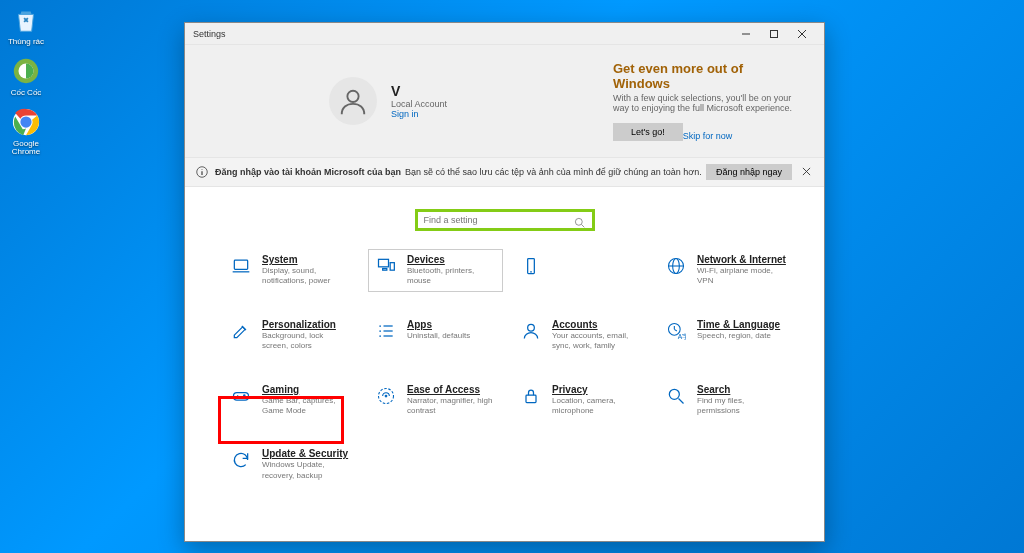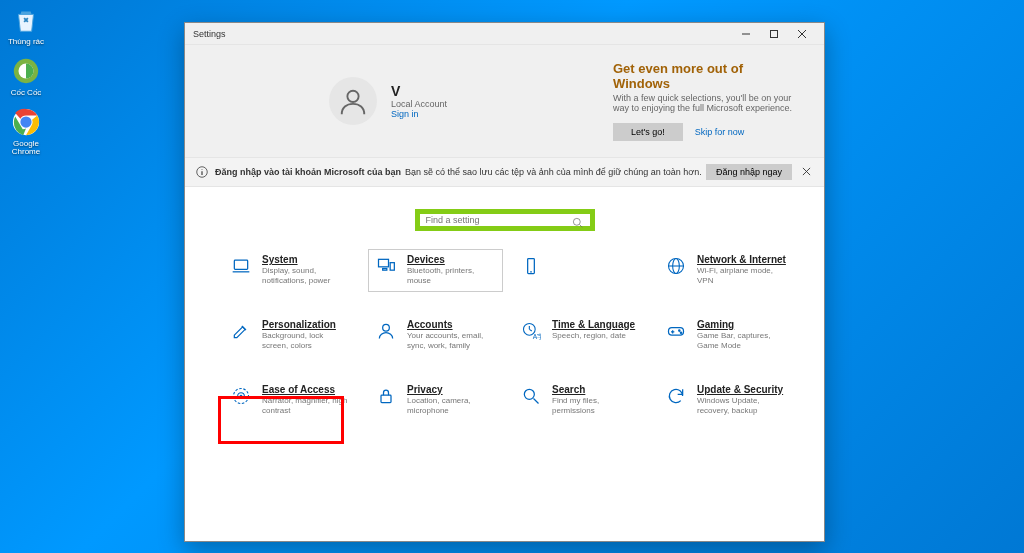--- a/index.html
+++ b/index.html
@@ -20,33 +20,33 @@
   .header-row { display: flex; background: #f0f0f0; padding: 16px 24px 16px 24px; }
   .profile { display: flex; align-items: center; gap: 14px; flex: 0 0 280px; margin-left: 120px;}
   .avatar { width: 48px; height: 48px; border-radius: 50%; background: #e6e6e6; display: flex; align-items: center; justify-content: center; }
   .profile-text .name { font-size: 14px; font-weight: 600; color: #222; }
   .profile-text .sub { font-size: 9px; color: #666; }
   .profile-text .signin { font-size: 9px; color: #0067c0; cursor: pointer; }
 
   .promo { flex: 1; padding-left: 4px;}
   .promo-title { font-size: 13px; font-weight: 600; color: #a16207; }
   .promo-sub { font-size: 9px; color: #666; margin-top: 2px; max-width: 260px; }
-  .promo-actions { margin-top: 10px; display: flex; align-items: center; gap: 12px; }
+  .promo-actions { margin-top: 10px; display: flex; align-items: flex-end; }
   .ghost-btn { background: #ccc; border: none; font-size: 9px; padding: 4px 18px; cursor: pointer; }
   .link { font-size: 9px; color: #0067c0; cursor: pointer; }
 
   .banner { display: flex; align-items: center; background: #f3f3f3; border-top: 1px solid #e5e5e5; border-bottom: 1px solid #e5e5e5; padding: 6px 10px; font-size: 9px; color: #333; }
   .banner .bicon { width: 14px; height: 14px; margin-right: 6px; display:flex; align-items:center; justify-content:center;}
   .banner .bold { font-weight: 600; margin-right: 4px; }
   .banner .spacer { flex: 1; }
   .banner .loginbtn { background: #ccc; border: none; font-size: 9px; padding: 3px 10px; cursor: pointer; margin-right: 6px; }
   .banner .xbtn { width: 16px; text-align:center; cursor: pointer; color:#333; }
 
   .search-wrap { display: flex; justify-content: center; padding: 22px 0 18px 0; background:#fff;}
-  .search { width: 180px; height: 22px; border: 5px solid #84cc16; display: flex; align-items: center; padding: 0 6px; }
+  .search { width: 180px; height: 22px; border: 3px solid #84cc16; display: flex; align-items: center; padding: 0 6px; }
   .search input { flex:1; border:none; outline:none; font-size: 9px; color:#666; background:transparent; }
   .search .sicon { width:12px; height:12px; color:#666; }
 
   .grid { display: grid; grid-template-columns: repeat(4, 135px); column-gap: 10px; row-gap: 22px; padding: 0 38px; background:#fff; }
   .tile { display: flex; gap: 10px; cursor: pointer; border:1px solid transparent; padding:4px 6px; position:relative; }
   .tile.hover { border:1px solid #ccc; }
   .tile .ticon { width: 22px; height: 22px; flex-shrink:0; color:#0067c0; display:flex; align-items:flex-start; justify-content:center; padding-top:2px;}
   .tile .tlabel { font-size: 10px; font-weight: 600; color: #222; text-decoration: underline; }
   .tile .tdesc { font-size: 8px; color: #777; line-height: 1.3; margin-top:1px; }
 
@@ -225,20 +225,36 @@
           </svg>
         </div>
         <div>
           <div class="tlabel">Personalization</div>
           <div class="tdesc">Background, lock screen, colors</div>
         </div>
       </div>
       <div class="tile">
         <div class="ticon">
           <svg width="20" height="20" viewBox="0 0 24 24" fill="none" stroke="#0067c0" stroke-width="1.5">
+            <line x1="4" y1="6" x2="6" y2="6"></line>
+            <line x1="9" y1="6" x2="20" y2="6"></line>
+            <line x1="4" y1="12" x2="6" y2="12"></line>
+            <line x1="9" y1="12" x2="20" y2="12"></line>
+            <line x1="4" y1="18" x2="6" y2="18"></line>
+            <line x1="9" y1="18" x2="20" y2="18"></line>
+          </svg>
+        </div>
+        <div>
+          <div class="tlabel">Apps</div>
+          <div class="tdesc">Uninstall, defaults</div>
+        </div>
+      </div>
+      <div class="tile">
+        <div class="ticon">
+          <svg width="20" height="20" viewBox="0 0 24 24" fill="none" stroke="#0067c0" stroke-width="1.5">
             <circle cx="12" cy="8" r="4"></circle>
             <path d="M4 21c0-4 4-7 8-7s8 3 8 7"></path>
           </svg>
         </div>
         <div>
           <div class="tlabel">Accounts</div>
           <div class="tdesc">Your accounts, email, sync, work, family</div>
         </div>
       </div>
       <div class="tile">

